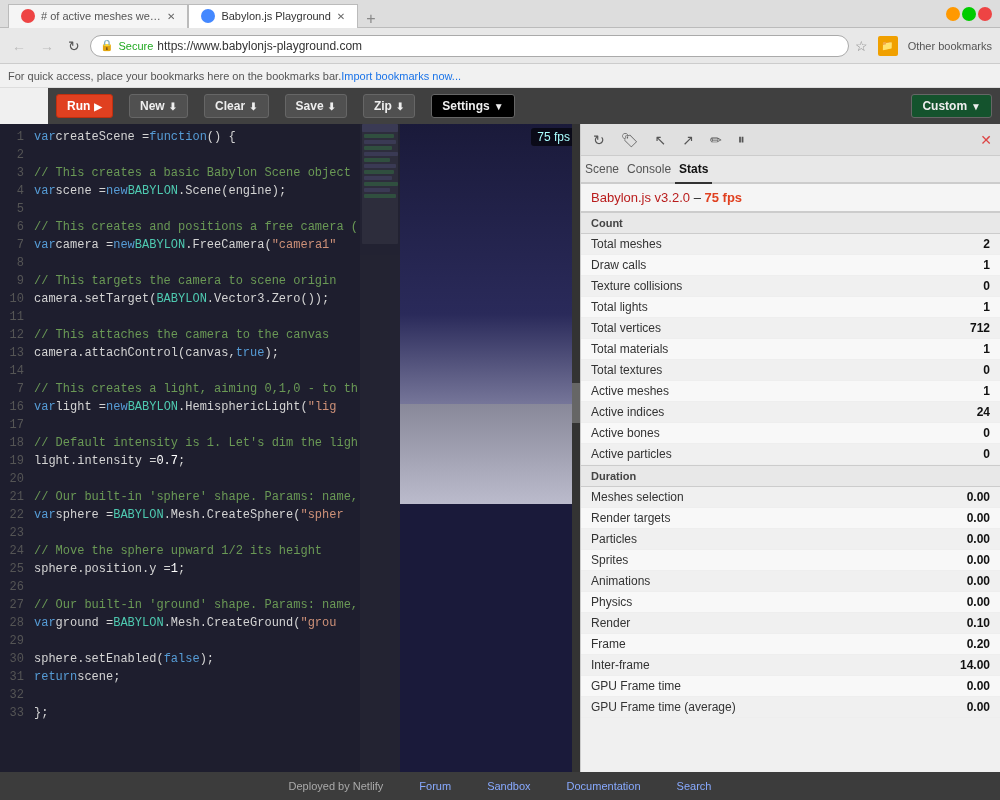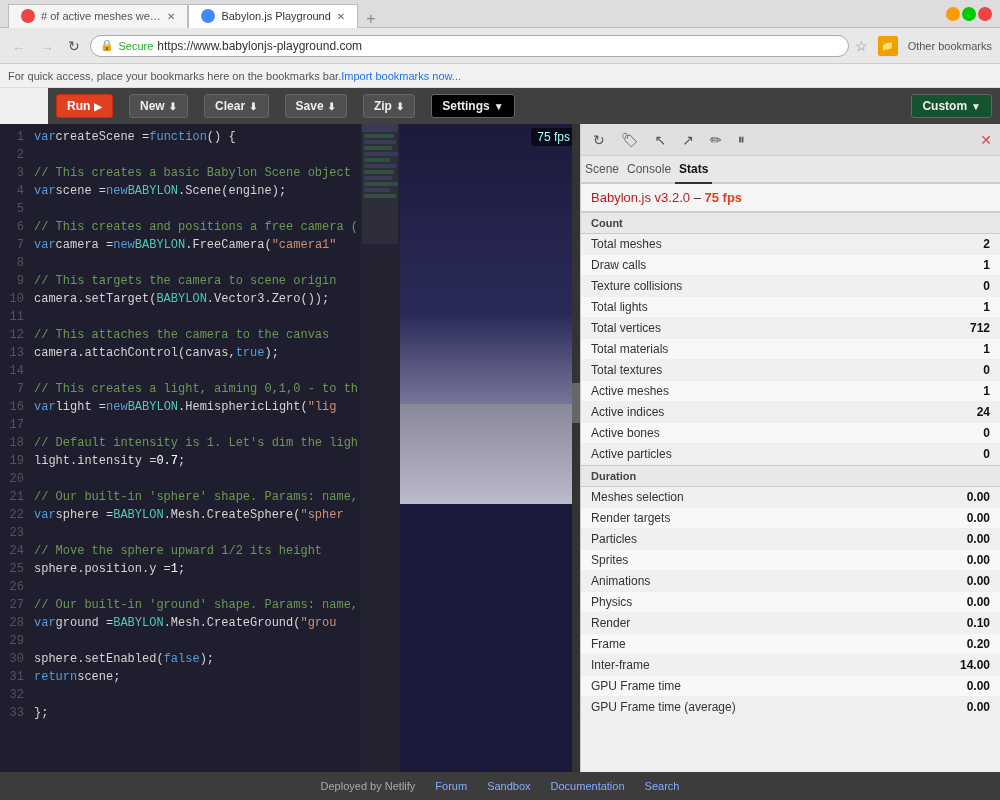--- a/index.html
+++ b/index.html
@@ -335,21 +335,21 @@
     .stats-label { color: #333; }
     .stats-value { color: #111; font-weight: bold; }
 
     
     .status-bar {
       background: #3c3c3c;
       height: 28px;
       display: flex;
       align-items: center;
       justify-content: center;
-      gap: 20px;
+      gap: 36px;
       font-size: 11px;
       color: #aaa;
     }
     .status-link { color: #8af; cursor: pointer; }
   </style>
 </head>
 <body>
 
 <div class="browser-titlebar">
   <div class="browser-tabs">

